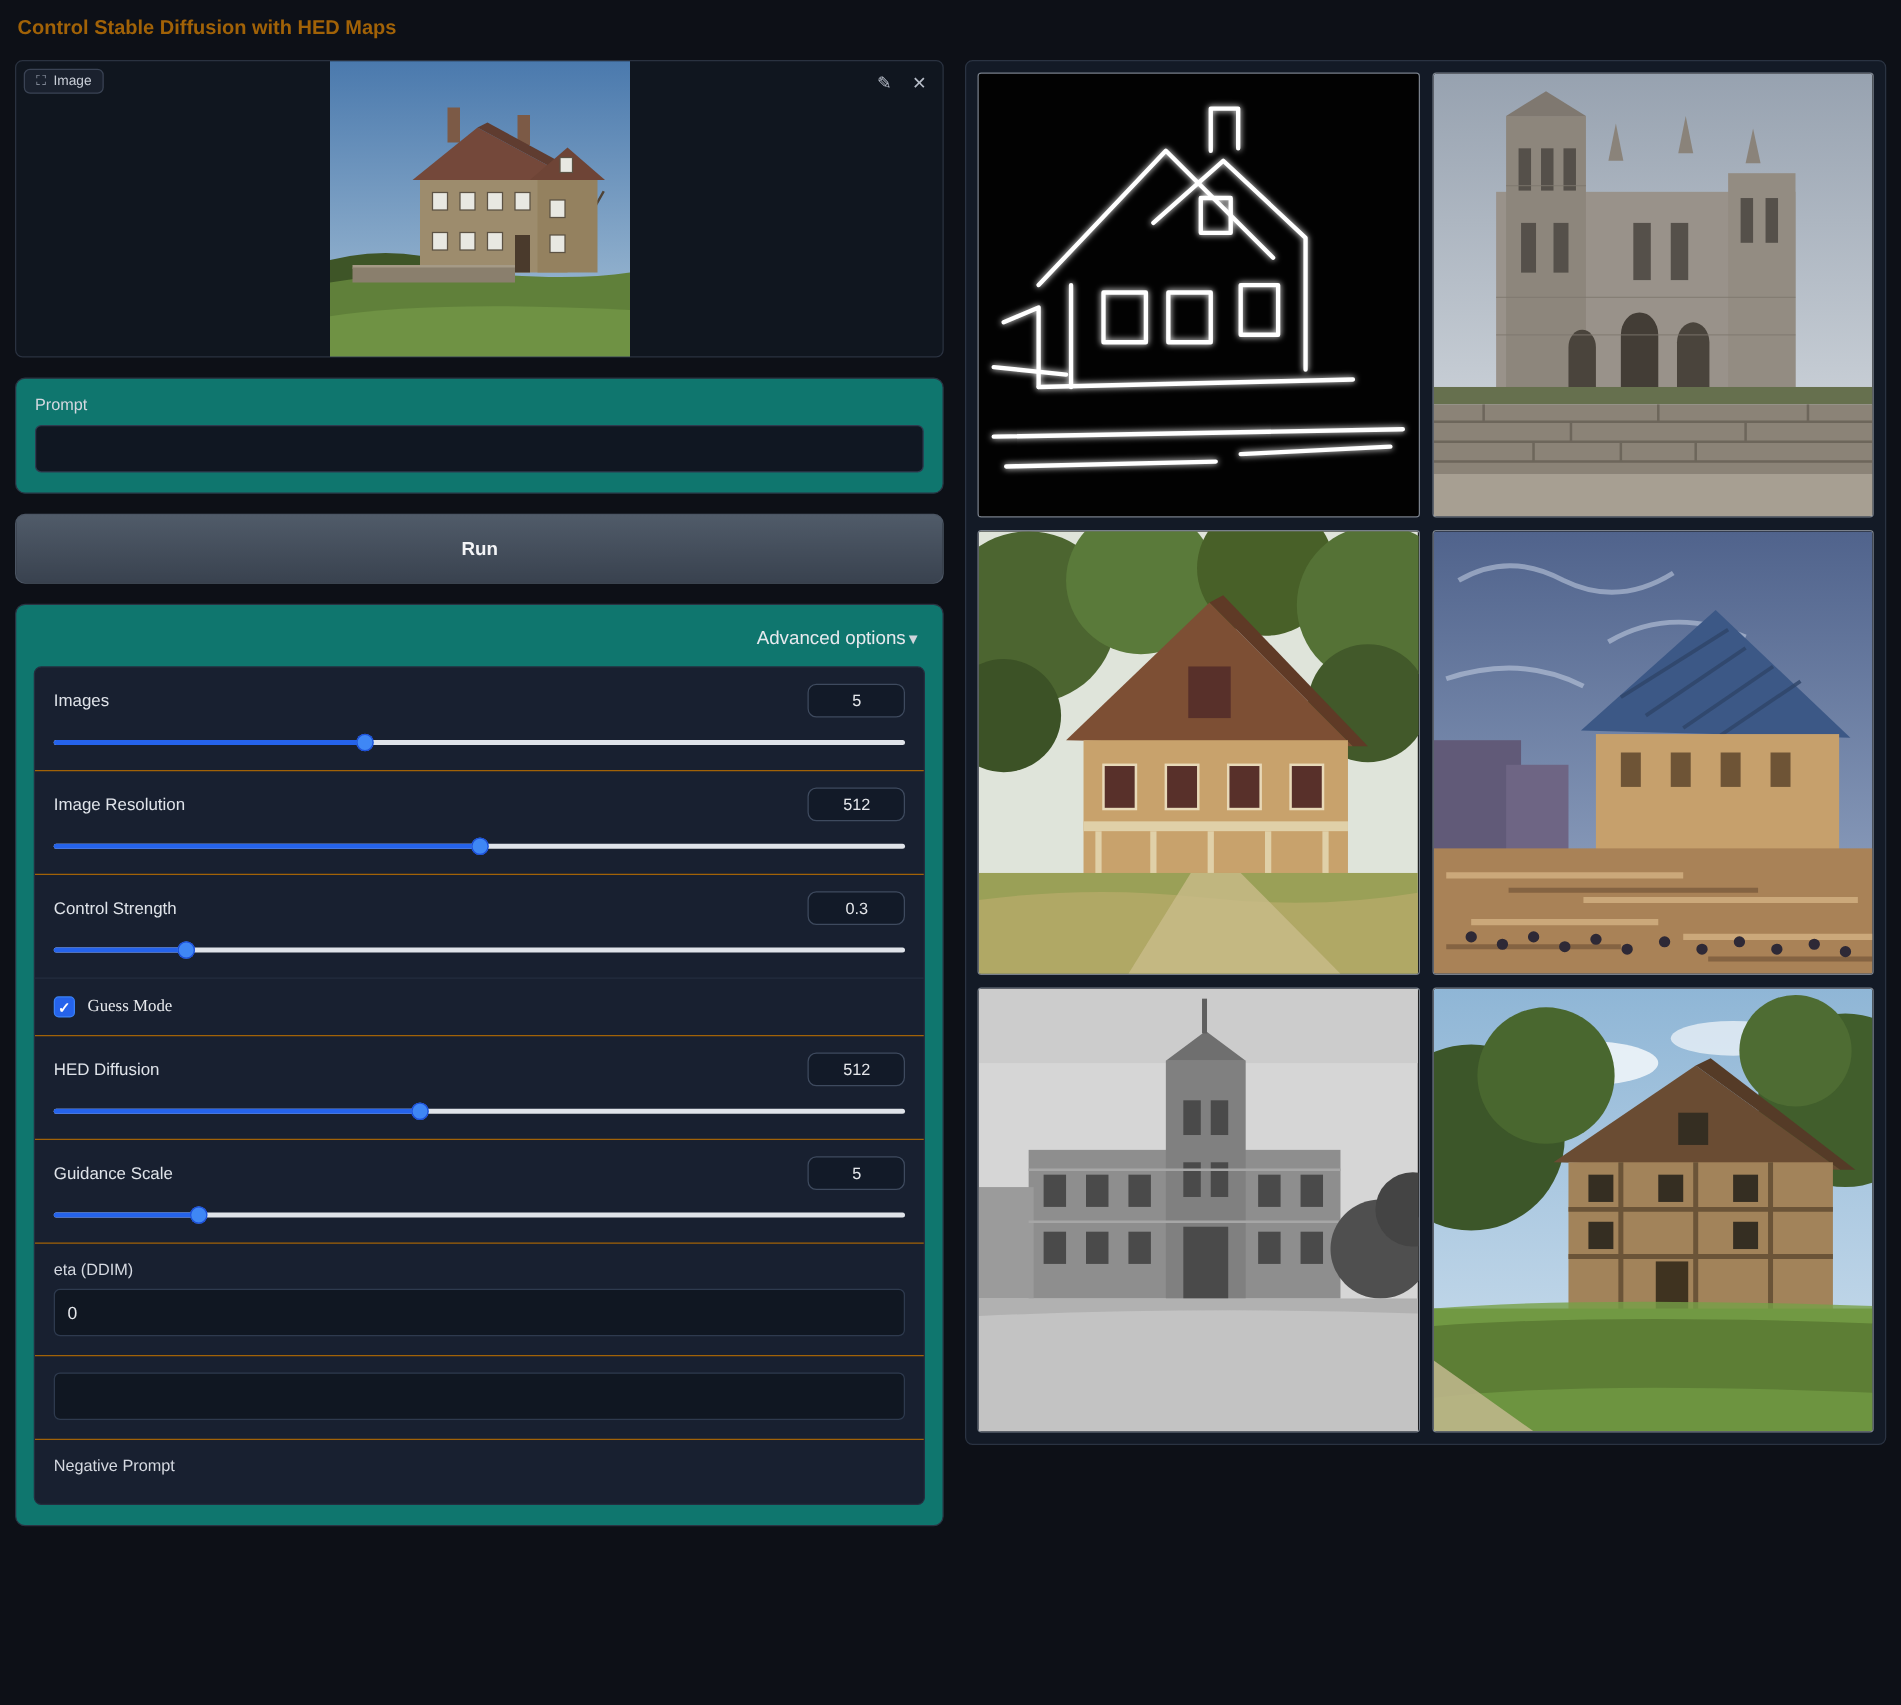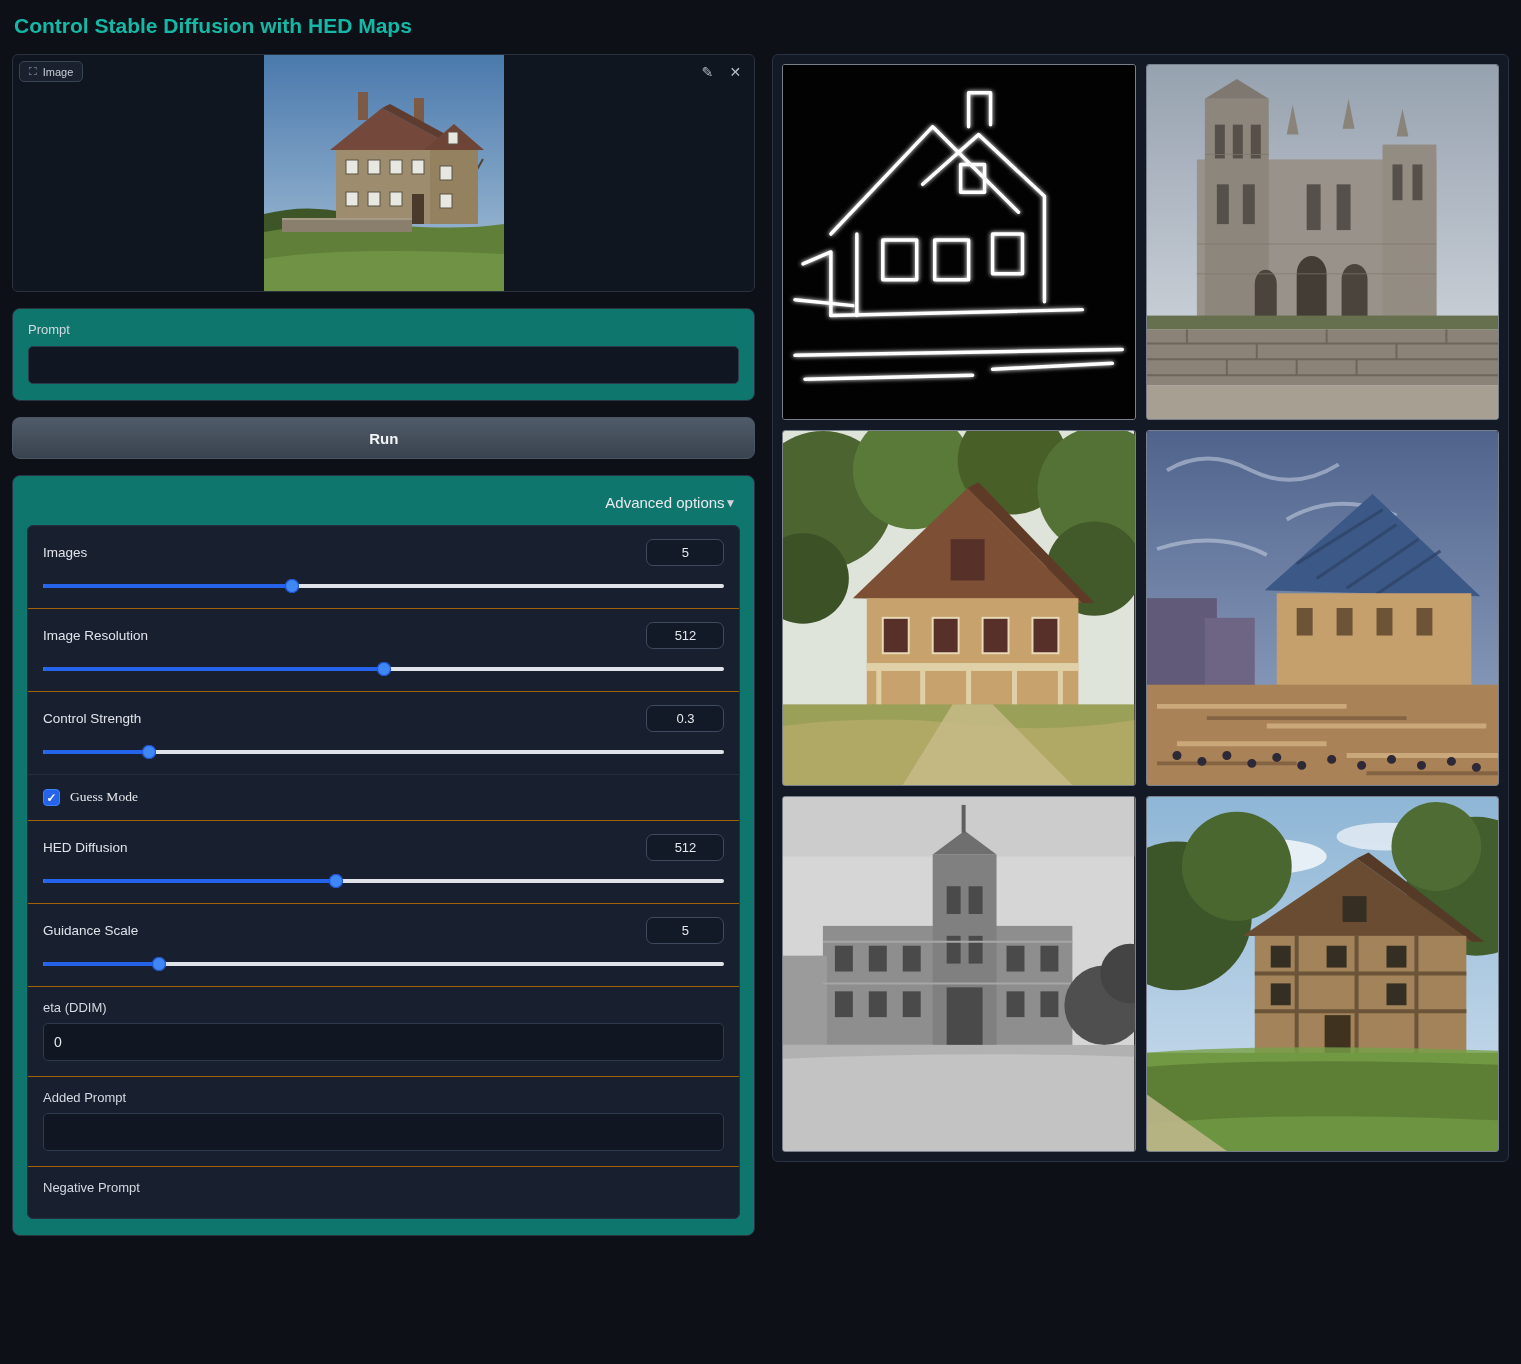--- a/index.html
+++ b/index.html
@@ -4,21 +4,21 @@
 <style>
   * { box-sizing: border-box; }
   html,body { margin:0; padding:0; }
   body {
     width:1521px; height:1364px;
     background:#0d1017; color:#e5e7eb;
     font-family:"Liberation Sans", sans-serif;
     overflow:hidden; position:relative;
   }
   .page { padding:10px 12px; }
-  h1.title { font-size:21px; font-weight:700; color:#14b8a6; margin:4px 0 16px 2px; }
+  h1.title { font-size:16px; font-weight:700; color:#a16207; margin:4px 0 16px 2px; }
   .layout { display:flex; gap:17px; align-items:flex-start; }
   .left-col { width:744px; display:flex; flex-direction:column; gap:16px; }
 
   
   .image-block { position:relative; height:238px; background:#10161f;
     border:1px solid #2a3240; border-radius:6px; overflow:hidden; }
   .image-canvas { position:absolute; inset:0; display:flex; justify-content:center; align-items:center; }
   .image-canvas svg { display:block; }
   .image-badge { position:absolute; top:6px; left:6px; z-index:2; display:flex; align-items:center; gap:6px;
     padding:3px 9px; background:#1a212e; border:1px solid #3a4354; border-radius:5px;
@@ -29,21 +29,21 @@
     font-size:14px; line-height:24px; cursor:pointer; padding:0; border-radius:4px; }
 
   
   .panel { background:#0f766e; border:1px solid #2a3342; border-radius:8px; }
   .prompt-panel { padding:13px 15px 16px; }
   .field-label { display:block; font-size:13px; color:#d4d8e0; margin-bottom:9px; }
   .text-input { width:100%; height:38px; background:#101722; border:1px solid #2e3a4e;
     border-radius:5px; color:#e5e7eb; padding:0 10px; font-size:14px;
     font-family:"Liberation Sans", sans-serif; }
 
-  .run-button { height:42px; width:100%; border-radius:8px; border:1px solid #4b5563;
+  .run-button { height:56px; width:100%; border-radius:8px; border:1px solid #4b5563;
     background:linear-gradient(180deg,#505b69,#39424f); color:#f3f4f6;
     font-weight:700; font-size:15px; cursor:pointer; font-family:"Liberation Sans", sans-serif; }
 
   
   .advanced-panel { padding:8px 14px 16px; }
   .accordion-header { display:flex; justify-content:flex-end; align-items:center;
     padding:10px 4px 14px 2px; font-size:15px; color:#e7e9ee; cursor:pointer; }
   .caret { font-size:12px; color:#cfd4dc; }
   .adv-body { border:1px solid #242e3f; border-radius:6px; background:#182030; }
   .row { padding:13px 15px 15px; border-top:1px solid #a16207; }
@@ -220,21 +220,20 @@
             </div>
           </div>
 
 
           <div class="row input-row">
             <label class="field-label">eta (DDIM)</label>
             <input class="text-input" value="0" style="">
           </div>
 
           <div class="row input-row">
-            <label class="field-label">Added Prompt</label>
             <input class="text-input" value="" style="">
           </div>
 
           <div class="row input-row">
             <label class="field-label">Negative Prompt</label>
 
           </div>
 
         </div>
       </div>

